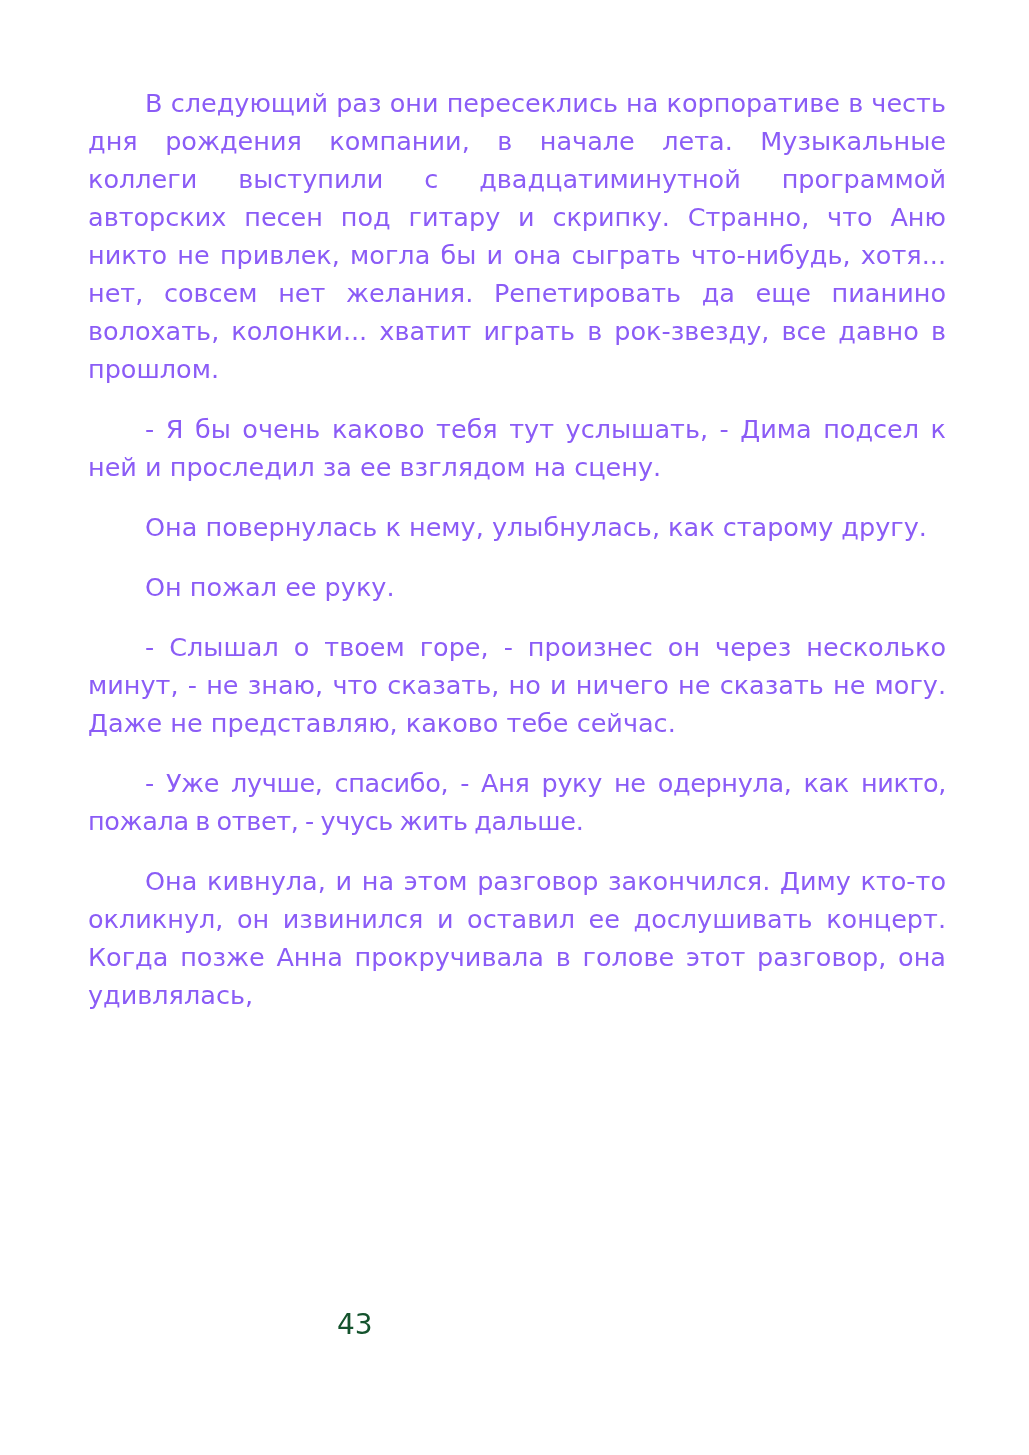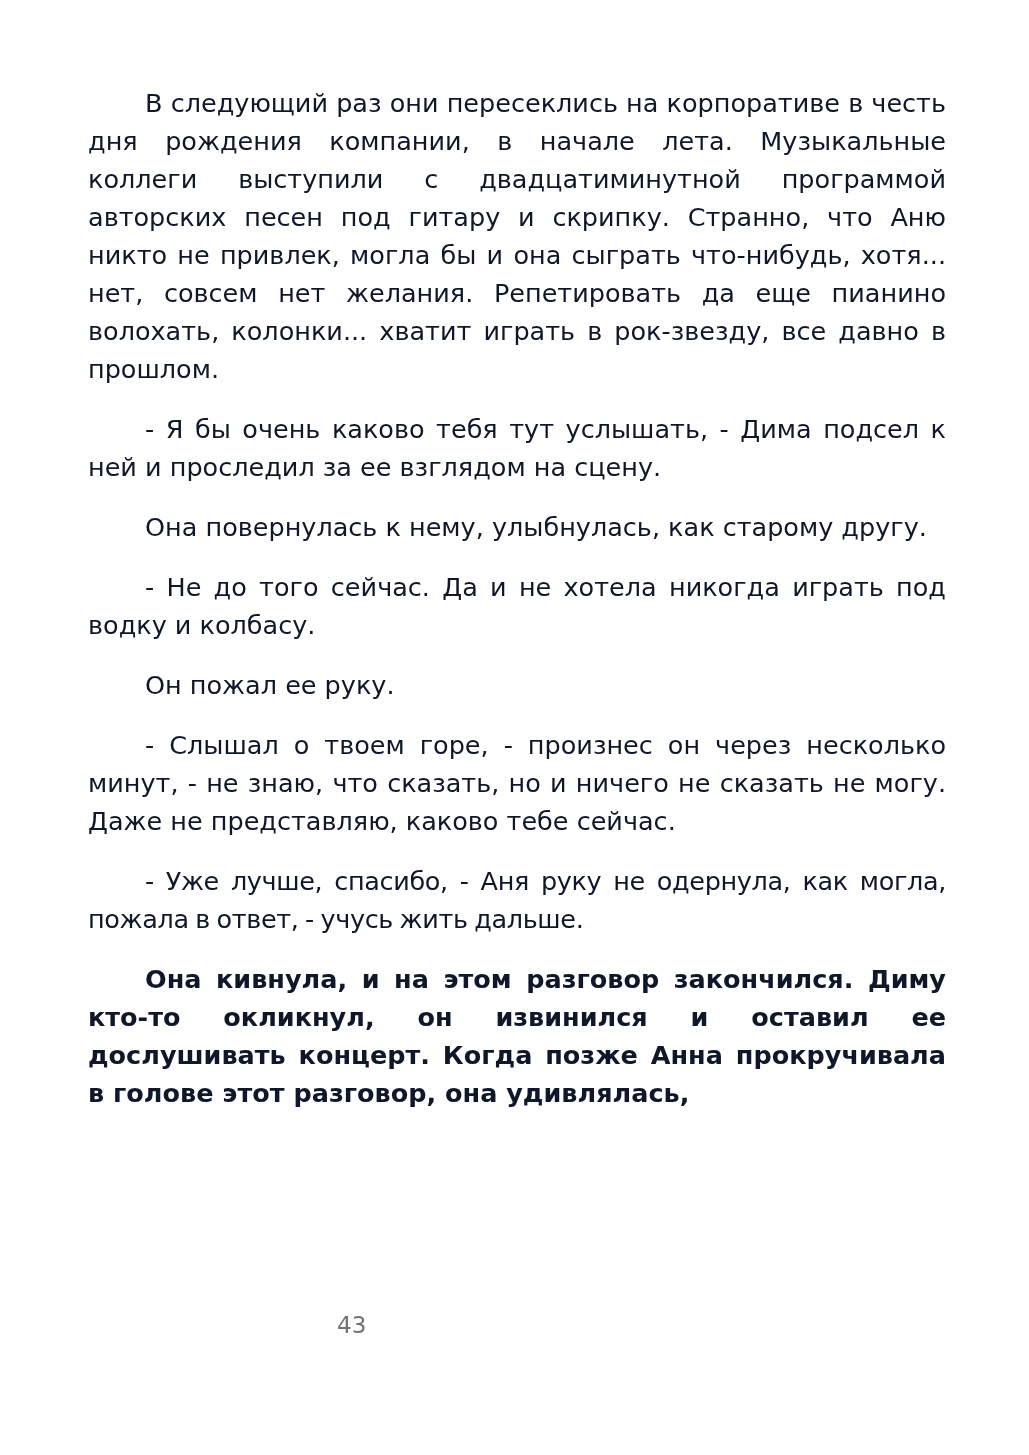--- a/index.html
+++ b/index.html
@@ -25,72 +25,70 @@
     top: 84px;
     width: 858px;
   }
 
   p.para {
     margin: 0 0 22px 0;
     padding: 0;
     font-family: "DejaVu Sans", "Liberation Sans", sans-serif;
     font-size: 25.5px;
     line-height: 38px;
-    color: #0f172a;
+    color: #8b5cf6;
     text-align: justify;
     text-indent: 57px;
     text-justify: inter-word;
     hyphens: none;
     -webkit-hyphens: none;
     word-spacing: 0px;
   }
 
   
   p.para:last-of-type {
     margin-bottom: 4px;
-    font-weight: bold;
   }
 
   
   p.para.condensed {
     letter-spacing: -0.35px;
     word-spacing: -1.2px;
   }
 
   .page-number {
     position: absolute;
     left: 337px;
     top: 1306px;
     font-family: "DejaVu Sans", "Liberation Sans", sans-serif;
-    font-size: 23px;
+    font-size: 28px;
     line-height: 38px;
-    color: #737373;
+    color: #14532d;
   }
 </style>
 </head>
 <body>
 
 <div class="page">
 
   <div class="text-column">
 
     <p class="para">В следующий раз они пересеклись на корпоративе в честь дня рождения компании, в начале лета. Музыкальные коллеги выступили с двадцатиминутной программой авторских песен под гитару и скрипку. Странно, что Аню никто не привлек, могла бы и она сыграть что-нибудь, хотя... нет, совсем нет желания. Репетировать да еще пианино волохать, колонки... хватит играть в рок-звезду, все давно в прошлом.</p>
 
     <p class="para">- Я бы очень каково тебя тут услышать, - Дима подсел к ней и проследил за ее взглядом на сцену.</p>
 
     <p class="para">Она повернулась к нему, улыбнулась, как старому другу.</p>
 
-    <p class="para">- Не до того сейчас. Да и не хотела никогда играть под водку и колбасу.</p>
 
 
     <p class="para">Он пожал ее руку.</p>
 
     <p class="para">- Слышал о твоем горе, - произнес он через несколько минут, - не знаю, что сказать, но и ничего не сказать не могу. Даже не представляю, каково тебе сейчас.</p>
 
-    <p class="para condensed">- Уже лучше, спасибо, - Аня руку не одернула, как могла, пожала в ответ, - учусь жить дальше.</p>
+    <p class="para condensed">- Уже лучше, спасибо, - Аня руку не одернула, как никто, пожала в ответ, - учусь жить дальше.</p>
 
 
     <p class="para">Она кивнула, и на этом разговор закончился. Диму кто-то окликнул, он извинился и оставил ее дослушивать концерт. Когда позже Анна прокручивала в голове этот разговор, она удивлялась,</p>
 
   </div>
 
   <div class="page-number">43</div>
 
 </div>
 

